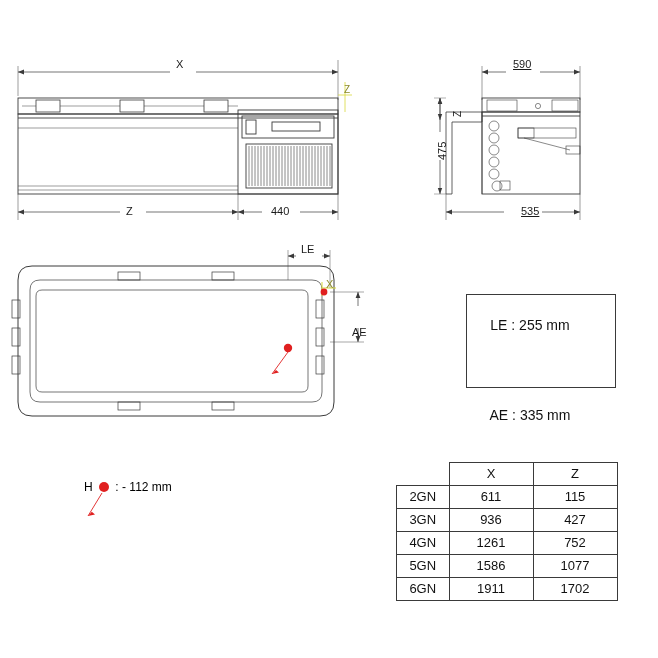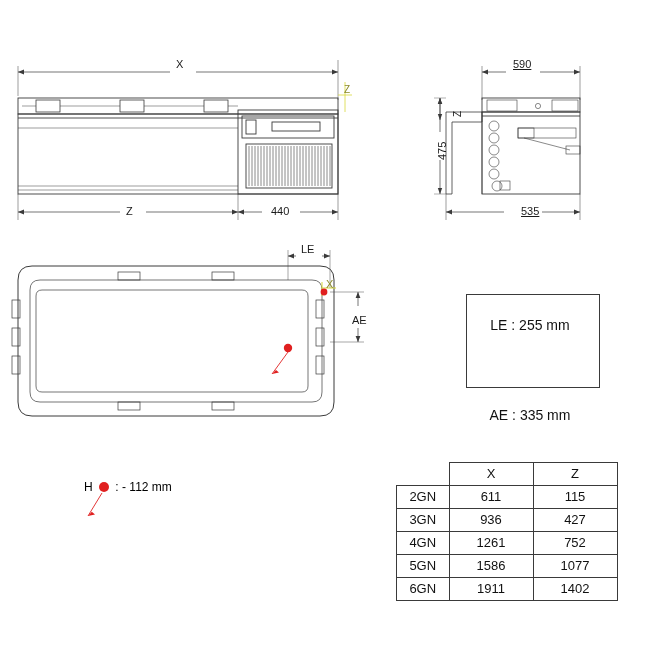--- a/index.html
+++ b/index.html
@@ -38,21 +38,21 @@
   .dim-lbl-sm { font-size: 10px; }
   .vert {
     transform: rotate(-90deg);
     transform-origin: 0 0;
   }
   
   .legend-box {
     position: absolute;
     left: 466px;
     top: 294px;
-    width: 134px;
+    width: 150px;
     height: 94px;
     border: 1px solid #3a3a3a;
     box-sizing: border-box;
     background: #fff;
   }
   .legend-line {
     position: absolute;
     left: 0;
     width: 126px;
     text-align: center;
@@ -314,21 +314,21 @@
   <div class="lbl dim-lbl-sm" style="left:344px; top:84px; color:#8a8a2a;">Z</div>
   <div class="lbl dim-lbl" style="left:126px; top:205px;">Z</div>
   <div class="lbl dim-lbl" style="left:271px; top:205px;">440</div>
 
   <div class="lbl dim-lbl" style="left:513px; top:58px;text-decoration:underline;">590</div>
   <div class="lbl dim-lbl vert" style="left:436px; top:160px;">475</div>
   <div class="lbl dim-lbl-sm vert" style="left:452px; top:117px;">Z</div>
   <div class="lbl dim-lbl" style="left:521px; top:205px;text-decoration:underline;">535</div>
 
   <div class="lbl dim-lbl" style="left:301px; top:243px;">LE</div>
-  <div class="lbl dim-lbl" style="left:352px; top:314px;">AE</div>
+  <div class="lbl dim-lbl" style="left:352px; top:326px;">AE</div>
   <div class="lbl dim-lbl" style="left:326px; top:278px; color:#8a8a2a;">X</div>
 
   <div class="legend-box">
     <div class="legend-line" style="top:22px;">LE : 255 mm</div>
     <div class="legend-line" style="top:64px;margin-top:48px;">AE : 335 mm</div>
   </div>
 
   <div class="h-note">
     <span>H</span>
     <span style="display:inline-block; width:16px;"></span>
@@ -360,18 +360,18 @@
         <td>752</td>
       </tr>
       <tr>
         <td>5GN</td>
         <td>1586</td>
         <td>1077</td>
       </tr>
       <tr>
         <td>6GN</td>
         <td>1911</td>
-        <td>1402</td>
+        <td>1702</td>
       </tr>
     </tbody>
   </table>
 
 </div>
 
 </body></html>

